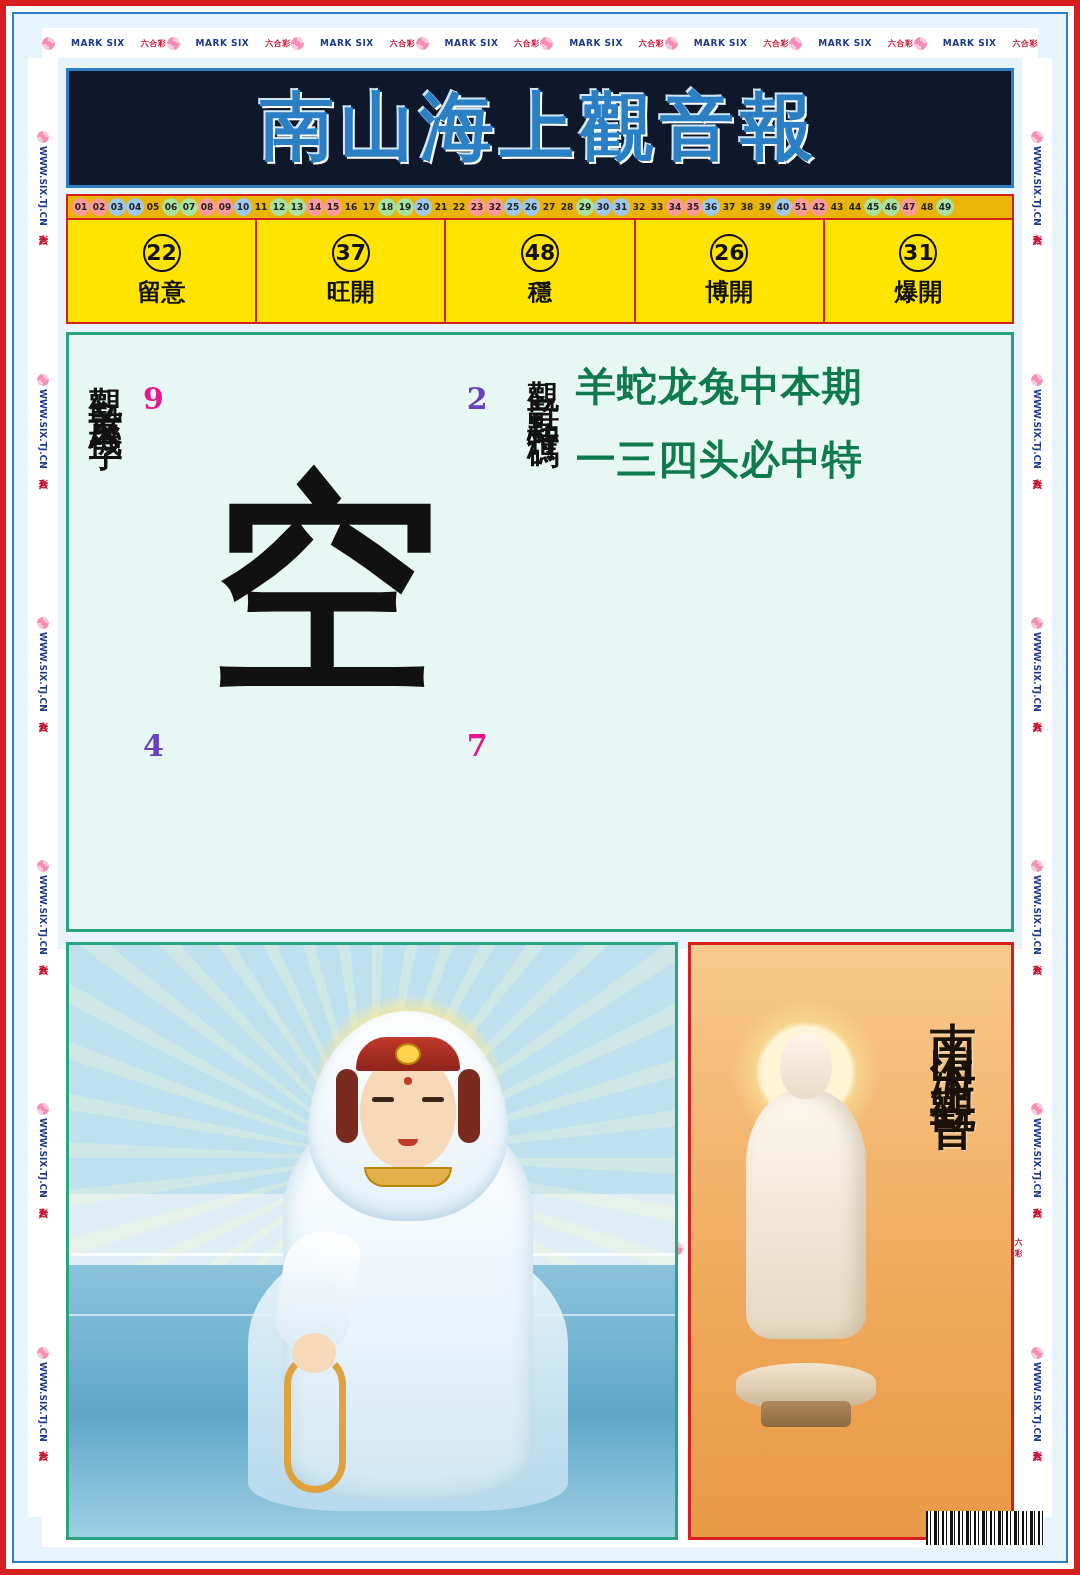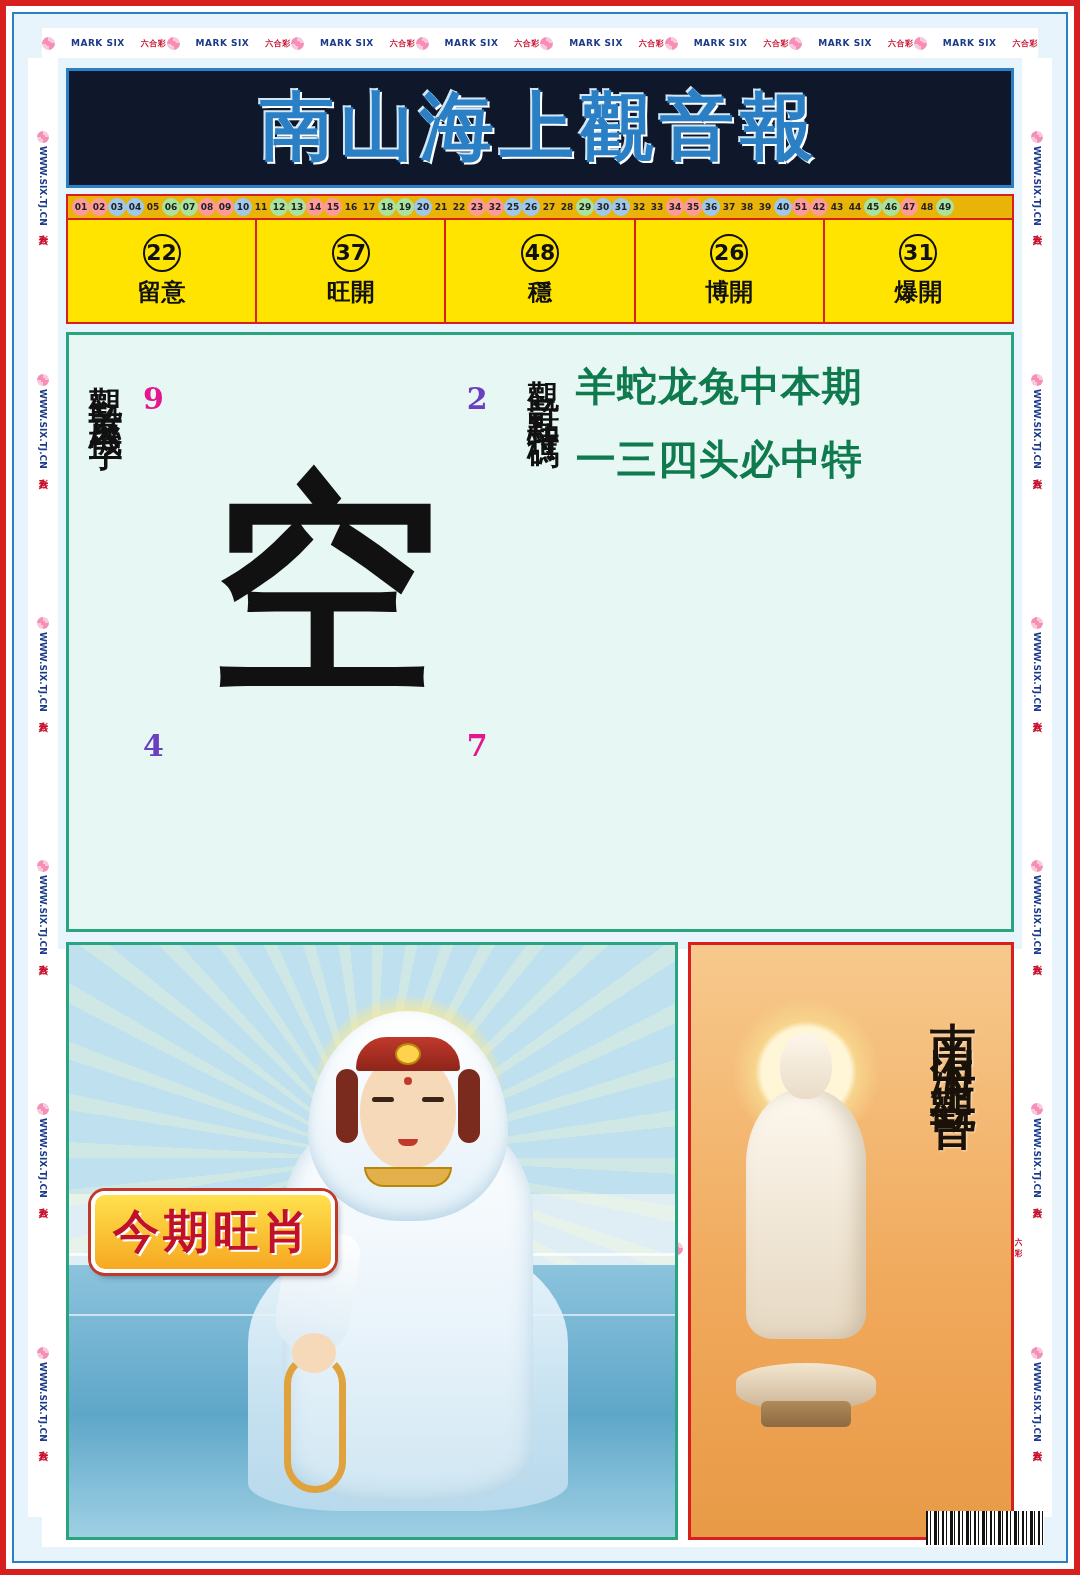--- a/index.html
+++ b/index.html
@@ -735,21 +735,20 @@
             <div class="dot-forehead"></div>
             <div class="eye l"></div>
             <div class="eye r"></div>
             <div class="mouth"></div>
             <div class="neck-collar"></div>
             <div class="arm"></div>
             <div class="hand"></div>
             <div class="beads"></div>
           </div>
 
-          <div class="tag-wang">今期旺肖</div>
         </div>
 
         <div class="pic-right">
           <div class="statue">
             <div class="statue-halo"></div>
             <div class="statue-body"></div>
             <div class="statue-head"></div>
             <div class="statue-base"></div>
             <div class="statue-pedestal"></div>
           </div>

